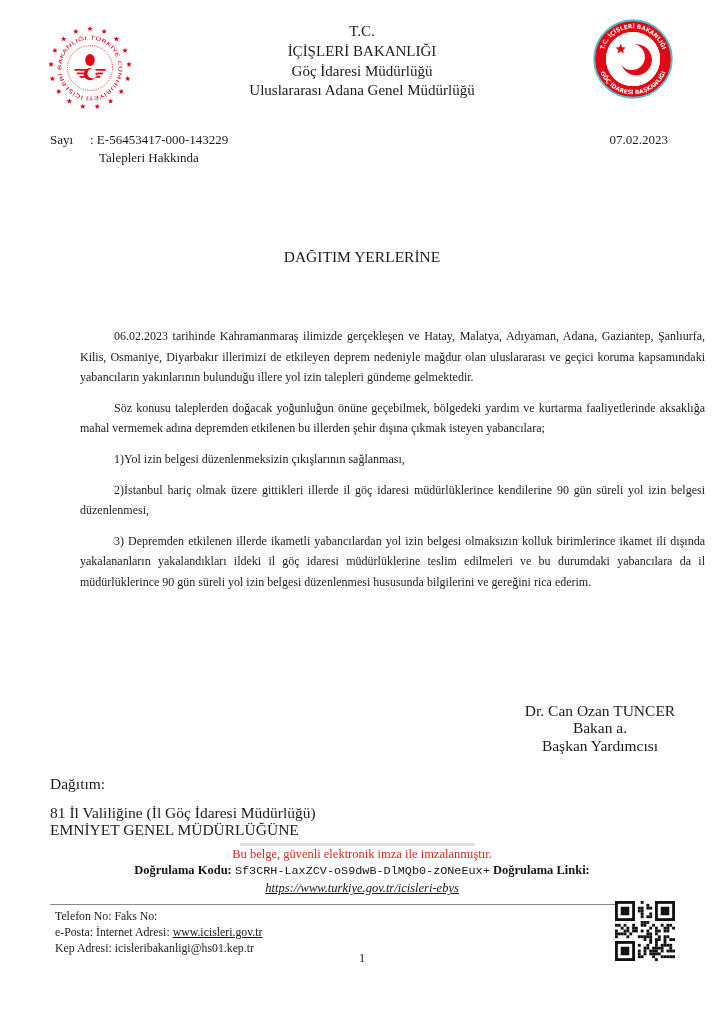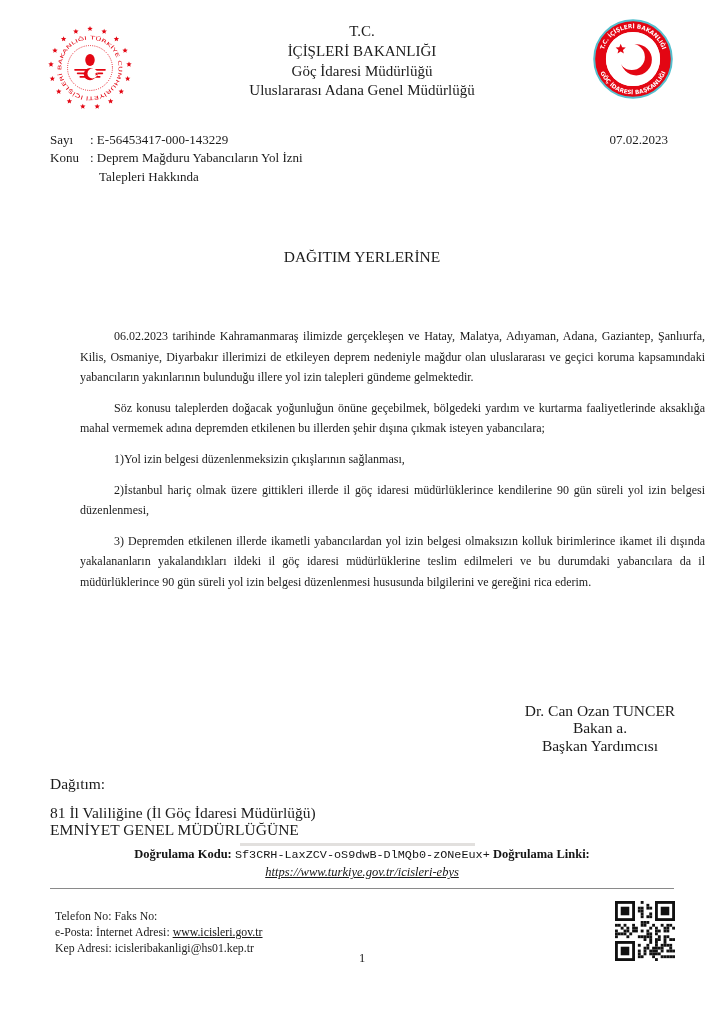--- a/index.html
+++ b/index.html
@@ -118,23 +118,20 @@
     <circle cx="48.5" cy="47.5" r="16" fill="#ffffff"></circle>
     <polygon id="gib-star" fill="#e30613" points="35.00,31.50 36.72,35.63 41.18,35.99 37.78,38.90 38.82,43.26 35.00,40.92 31.18,43.26 32.22,38.90 28.82,35.99 33.28,35.63"></polygon>
   </svg>
 
   <div class="meta">
     <div>
       <span class="lbl">Sayı</span><span>: E-56453417-000-143229</span>
       <span class="doc-date">07.02.2023</span>
     </div>
     <div>
-      <span class="lbl">Konu</span><span>: Deprem Mağduru Yabancıların Yol İzni</span>
-    </div>
-    <div>
       <span class="lbl"></span><span class="val2">Talepleri Hakkında</span>
     </div>
   </div>
 
   <div class="recipient">DAĞITIM YERLERİNE</div>
 
   <div class="body">
     <p>06.02.2023 tarihinde Kahramanmaraş ilimizde gerçekleşen ve Hatay, Malatya, Adıyaman, Adana, Gaziantep, Şanlıurfa, Kilis, Osmaniye, Diyarbakır illerimizi de etkileyen deprem nedeniyle mağdur olan uluslararası ve geçici koruma kapsamındaki yabancıların yakınlarının bulunduğu illere yol izin talepleri gündeme gelmektedir.</p>
     <p>Söz konusu taleplerden doğacak yoğunluğun önüne geçebilmek, bölgedeki yardım ve kurtarma faaliyetlerinde aksaklığa mahal vermemek adına depremden etkilenen bu illerden şehir dışına çıkmak isteyen yabancılara;</p>
     <p>1)Yol izin belgesi düzenlenmeksizin çıkışlarının sağlanması,</p>
@@ -150,20 +147,21 @@
 
   <div class="distribution">
     <div class="dist-label">Dağıtım:</div>
     <div>81 İl Valiliğine (İl Göç İdaresi Müdürlüğü)</div>
     <div>EMNİYET GENEL MÜDÜRLÜĞÜNE</div>
   </div>
 
   <div class="faint-divider"></div>
 
   <div class="verification">
+    <div class="verify-notice">Bu belge, güvenli elektronik imza ile imzalanmıştır.</div>
     <div class="verify-line">
       <span class="verify-label">Doğrulama Kodu:</span>
       <span class="verify-code">Sf3CRH-LaxZCV-oS9dwB-DlMQb0-zONeEux+</span>
       <span class="verify-label">Doğrulama Linki:</span>
       <span class="verify-link">https://www.turkiye.gov.tr/icisleri-ebys</span>
     </div>
   </div>
 
   <div class="footer-left">
     <div>Telefon No: Faks No:</div>

